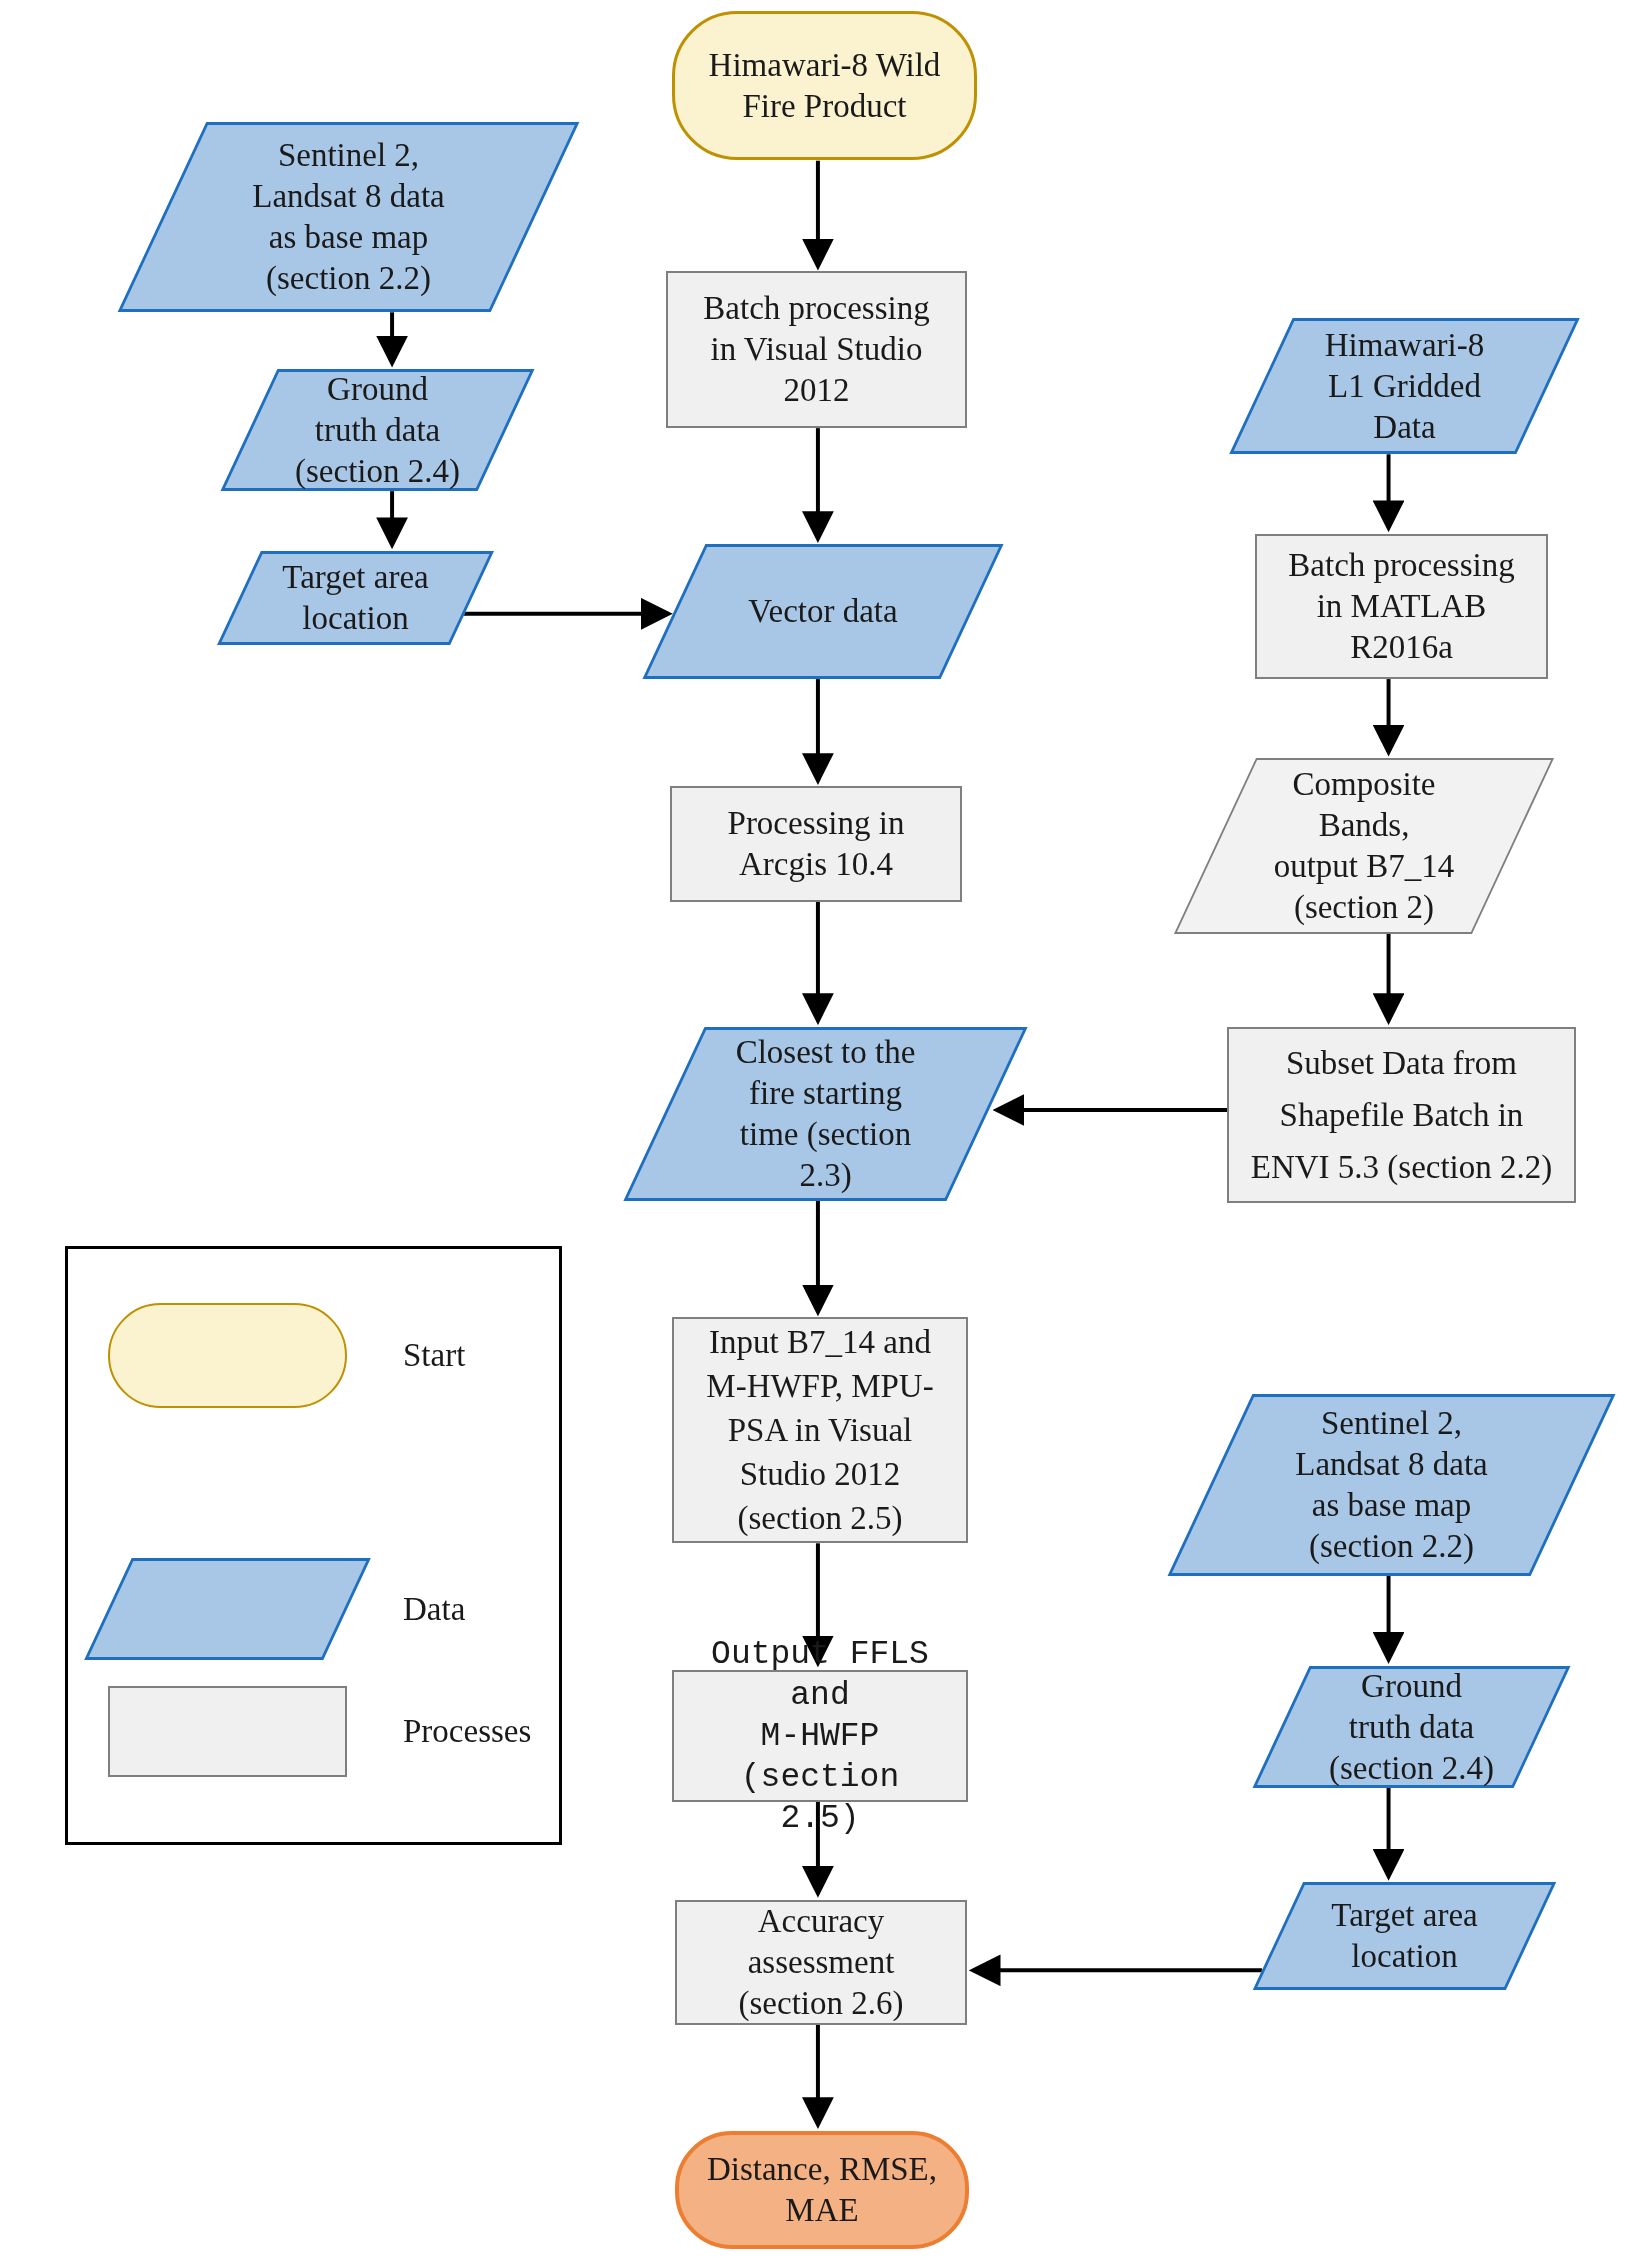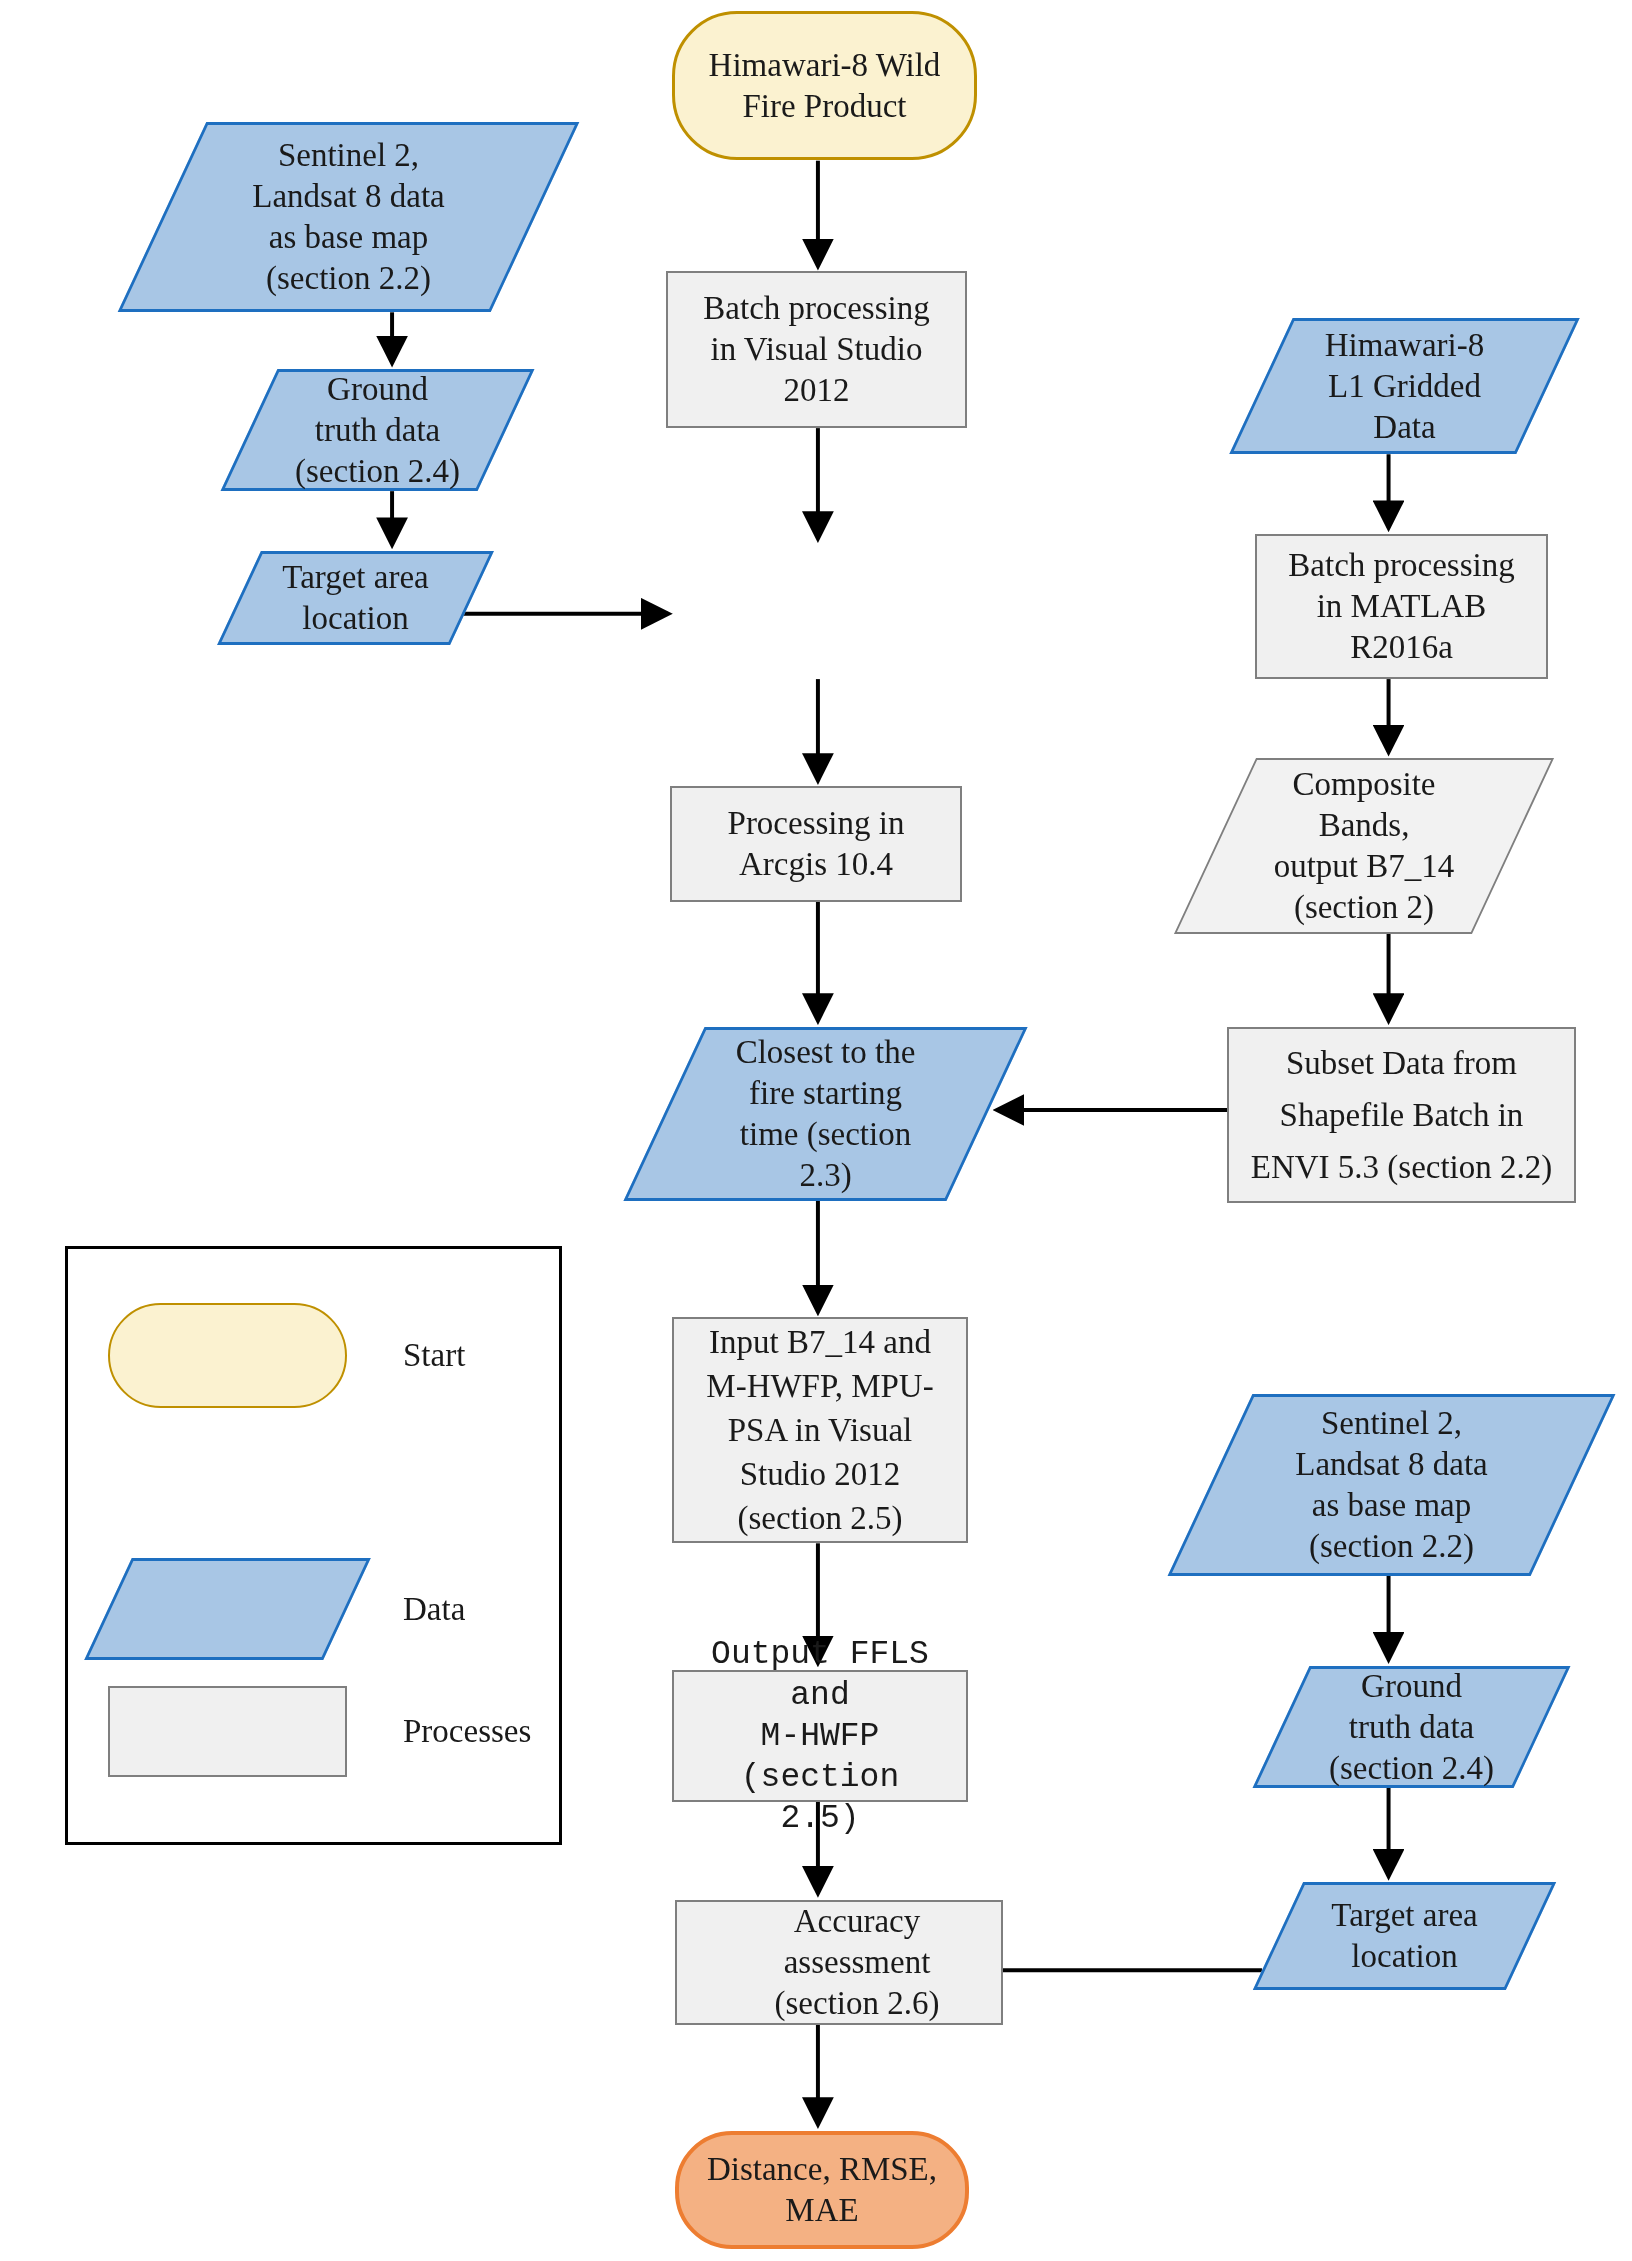--- a/index.html
+++ b/index.html
@@ -67,20 +67,24 @@
     <div class="shape"></div>
     <div class="label">Himawari-8 Wild
 Fire Product</div>
   </div>
   <div class="node process" style="left:666px;top:271px;width:301px;height:157px;">
     <div class="shape"></div>
     <div class="label">Batch processing
 in Visual Studio
 2012</div>
   </div>
+  <div class="node data" style="left:674px;top:544px;width:298px;height:135px;">
+    <div class="shape"></div>
+    <div class="label">Vector data</div>
+  </div>
   <div class="node process" style="left:670px;top:786px;width:292px;height:116px;">
     <div class="shape"></div>
     <div class="label">Processing in
 Arcgis 10.4</div>
   </div>
   <div class="node data" style="left:664px;top:1027px;width:323px;height:174px;">
     <div class="shape"></div>
     <div class="label">Closest to the
 fire starting
 time (section
@@ -93,21 +97,21 @@
 PSA in Visual
 Studio 2012
 (section 2.5)</div>
   </div>
   <div class="node process" style="left:672px;top:1670px;width:296px;height:132px;font-family:Liberation Mono, monospace;">
     <div class="shape"></div>
     <div class="label">Output FFLS and
 M-HWFP (section
 2.5)</div>
   </div>
-  <div class="node process" style="left:675px;top:1900px;width:292px;height:125px;padding-left:36px;">
+  <div class="node process" style="left:675px;top:1900px;width:292px;height:125px;">
     <div class="shape"></div>
     <div class="label">Accuracy
 assessment
 (section 2.6)</div>
   </div>
   <div class="node end" style="left:675px;top:2131px;width:294px;height:118px;">
     <div class="shape"></div>
     <div class="label">Distance, RMSE,
 MAE</div>
   </div>

